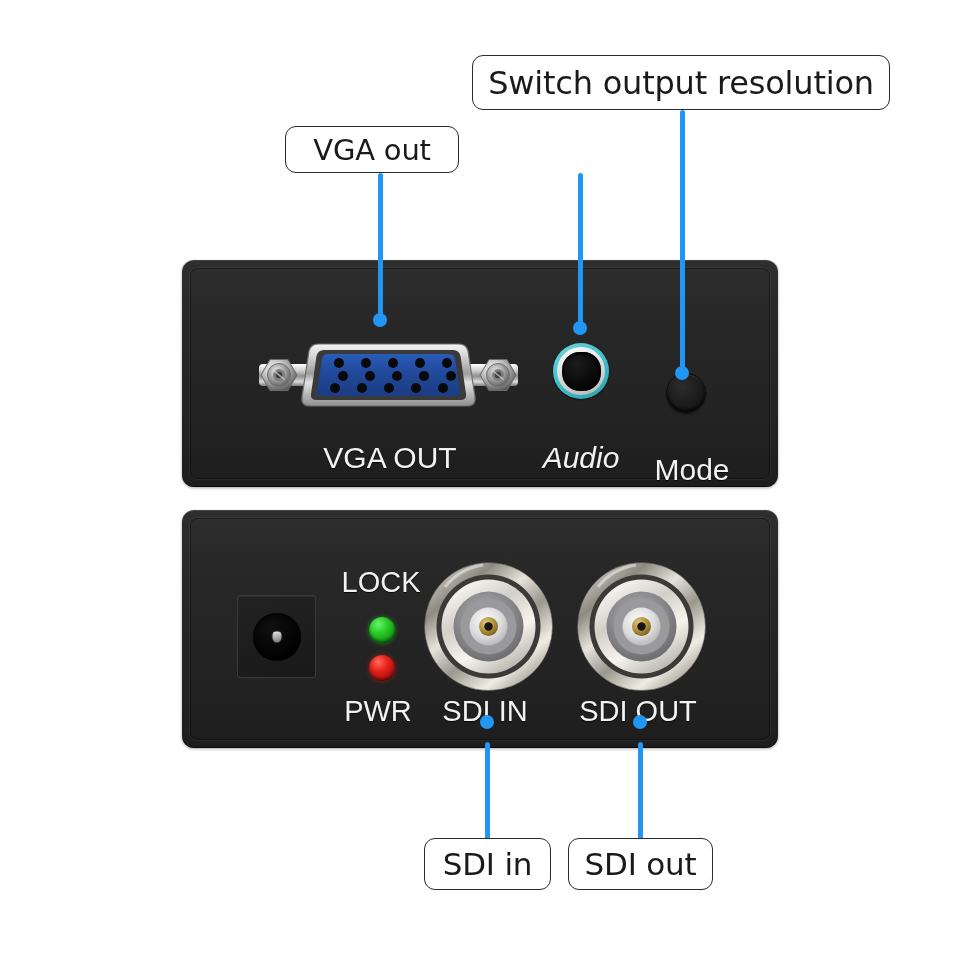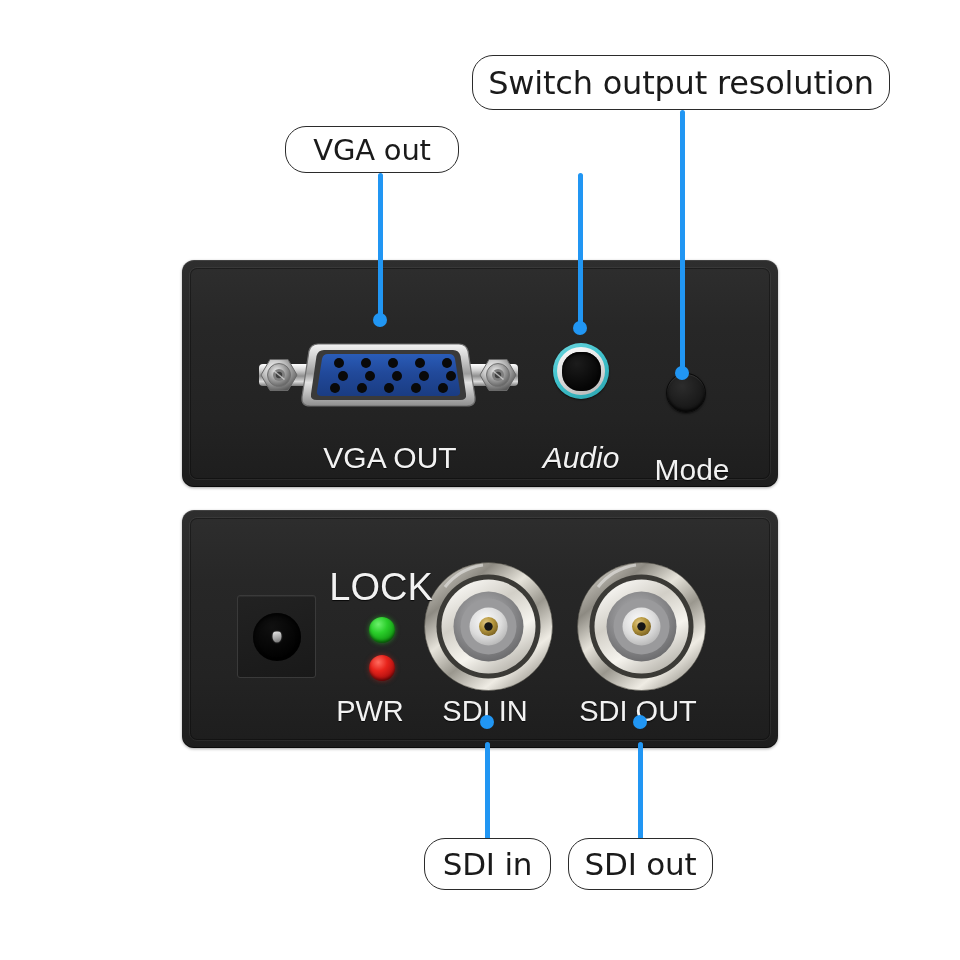--- a/index.html
+++ b/index.html
@@ -20,21 +20,21 @@
     left: 0; top: 0;
     width: 960px;
     height: 960px;
   }
 
   
   .callout {
     position: absolute;
     box-sizing: border-box;
     border: 1.6px solid #2b2b2b;
-    border-radius: 21px;
+    border-radius: 11px;
     background: #ffffff;
     color: #1a1a1a;
     display: flex;
     align-items: center;
     justify-content: center;
     font-family: "DejaVu Sans", sans-serif;
     font-weight: 400;
     letter-spacing: -0.2px;
     white-space: nowrap;
     z-index: 30;
@@ -419,24 +419,24 @@
       <circle cx="65.5" cy="65.5" r="47" fill="url(#bncRing2)"></circle>
       <circle cx="65.5" cy="65.5" r="35" fill="url(#bncDish2)"></circle>
       <circle cx="65.5" cy="65.5" r="28" fill="#9a9a9c"></circle>
       <circle cx="65.5" cy="65.5" r="19" fill="url(#bncInsul2)"></circle>
       <circle cx="65.5" cy="65.5" r="9.5" fill="url(#bncPin2)"></circle>
       <circle cx="65.5" cy="65.5" r="4.2" fill="#161616"></circle>
       <path d="M22,26 A60,60 0 0 1 60,4" fill="none" stroke="#ffffff" stroke-width="3" opacity="0.45"></path>
     </svg>
   </div>
 
-  <div class="plabel" style="left:321px; top:566px; width:120px; font-size:38px;">
+  <div class="plabel" style="left:321px; top:566px; width:120px; font-size:29px;">
     <span>LOCK</span>
   </div>
-  <div class="plabel" style="left:310px; top:695px; width:120px; font-size:29px;">
+  <div class="plabel" style="left:318px; top:695px; width:120px; font-size:29px;">
     <span>PWR</span>
   </div>
   <div class="plabel" style="left:425px; top:695px; width:120px; font-size:29px;">
     <span>SDI IN</span>
   </div>
   <div class="plabel" style="left:573px; top:695px; width:130px; font-size:29px;">
     <span>SDI OUT</span>
   </div>
 
 </div>

